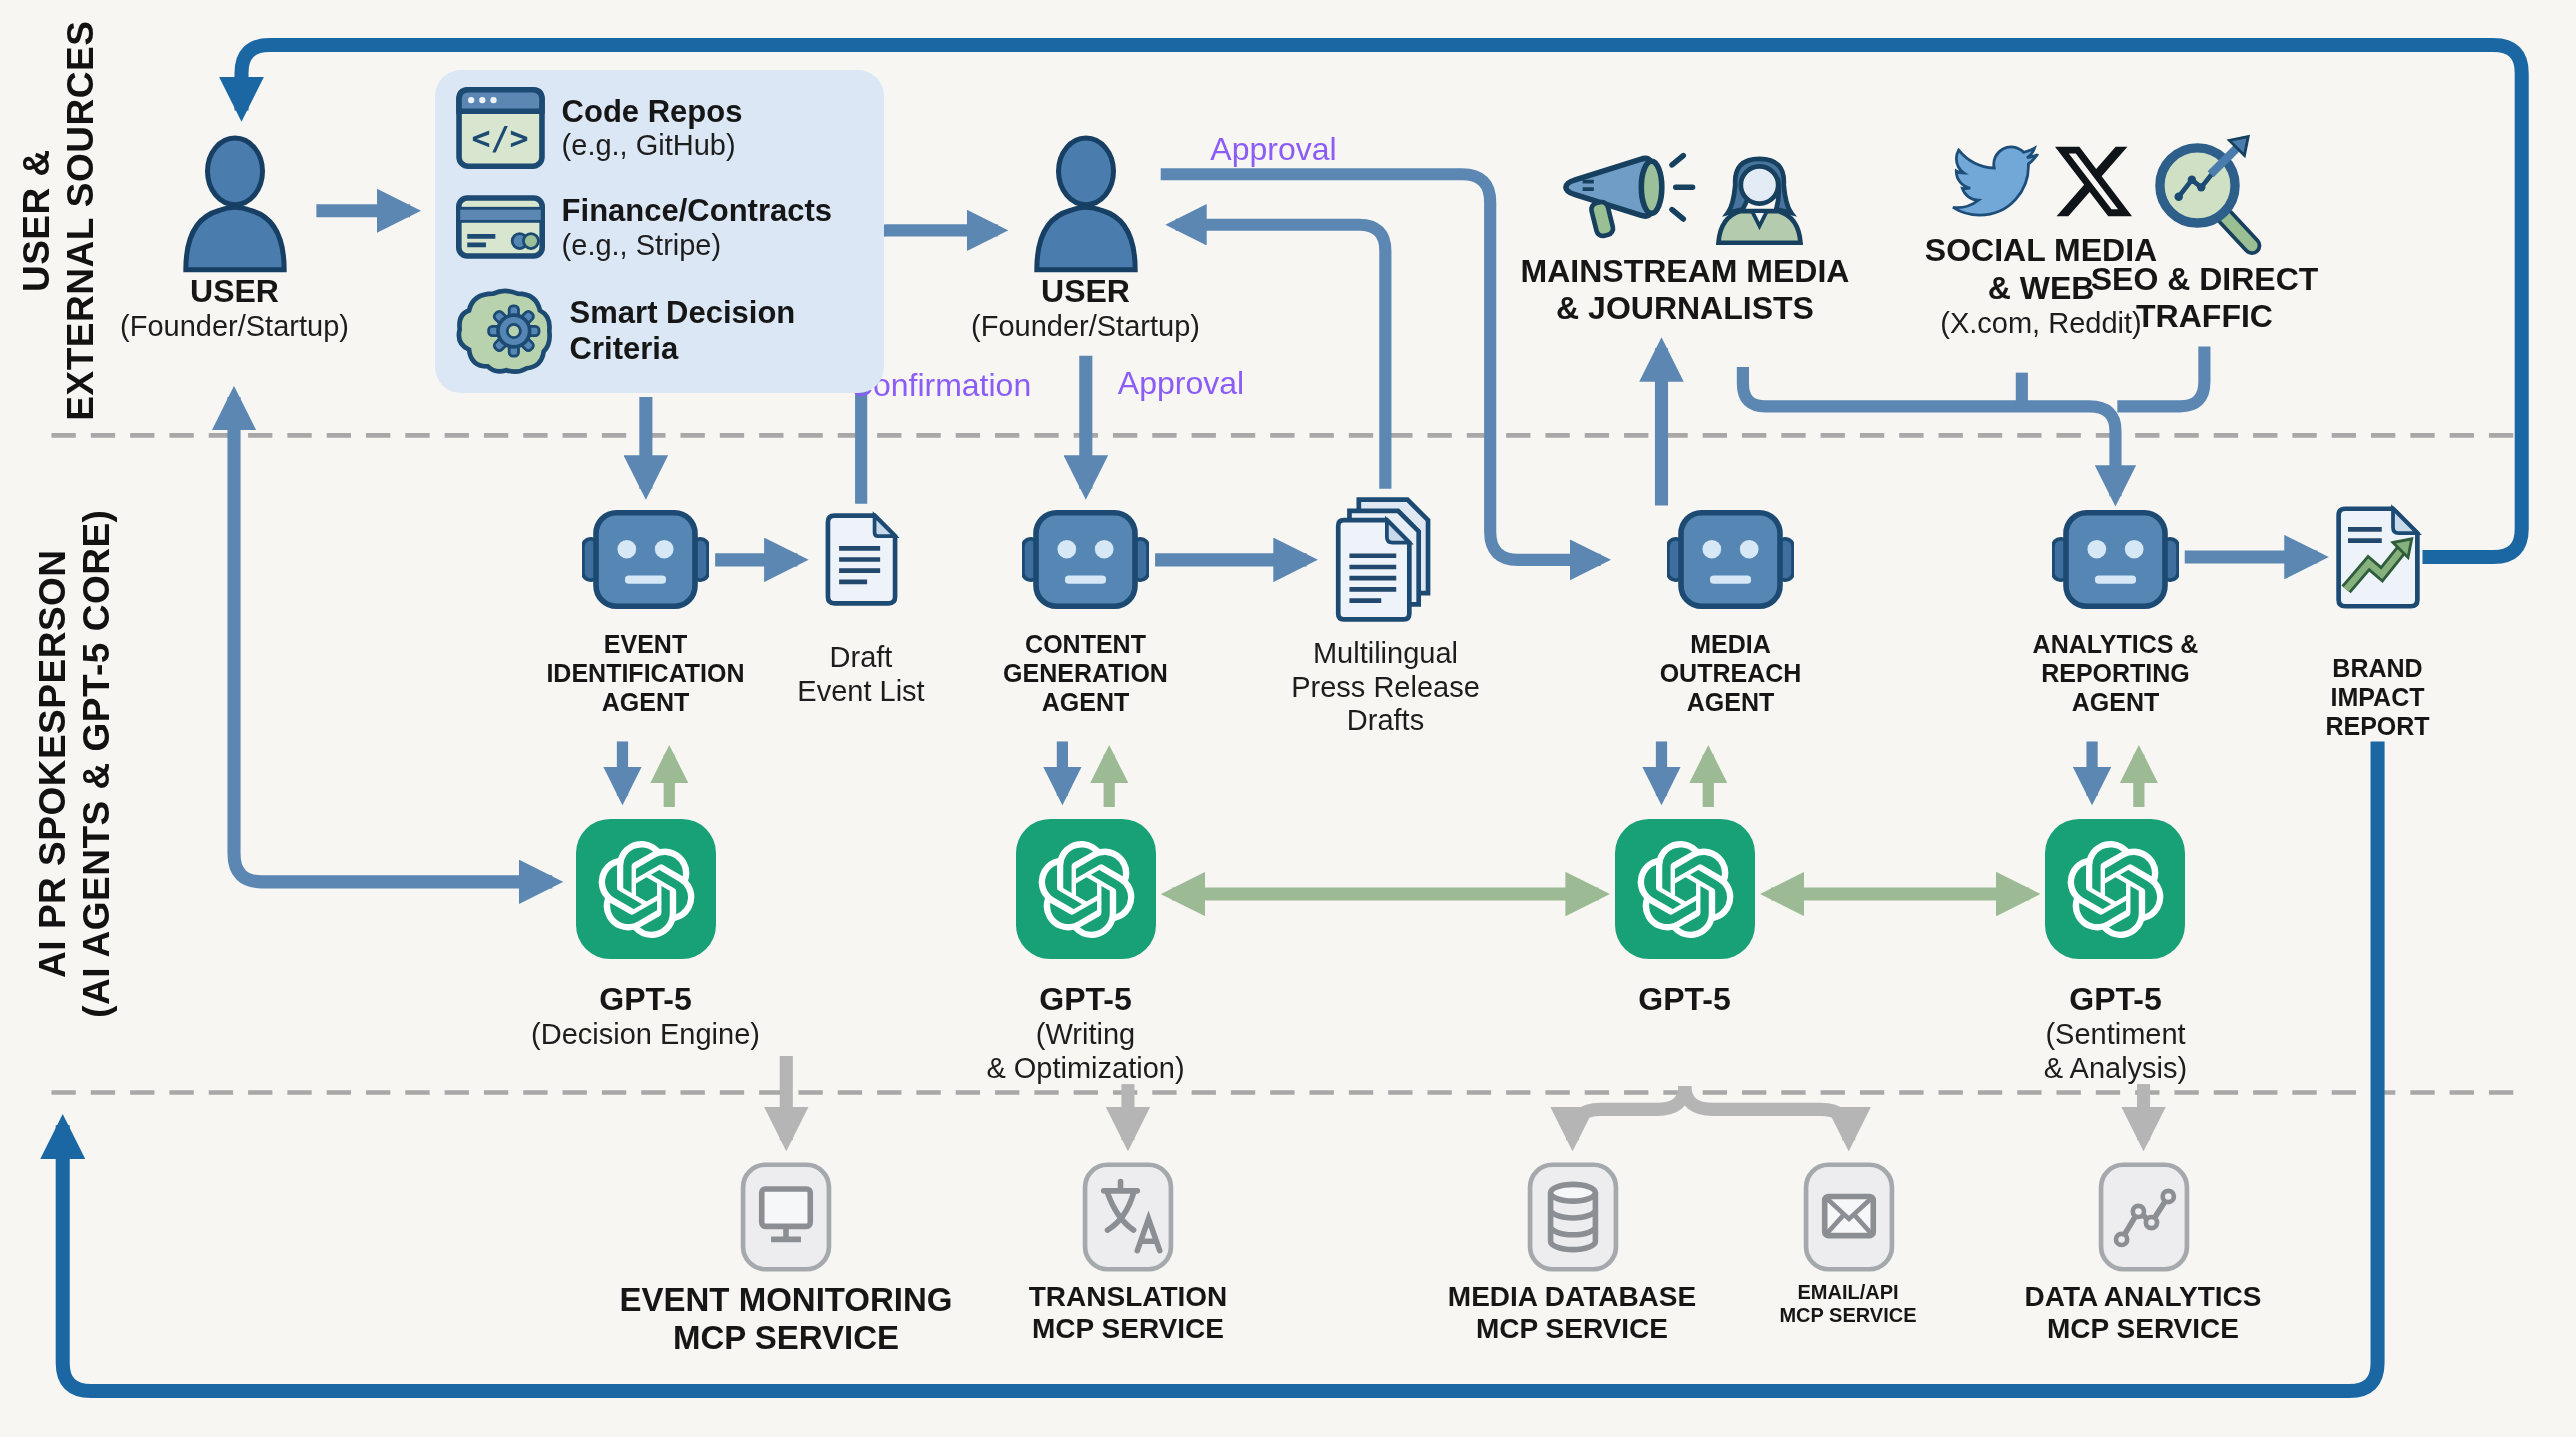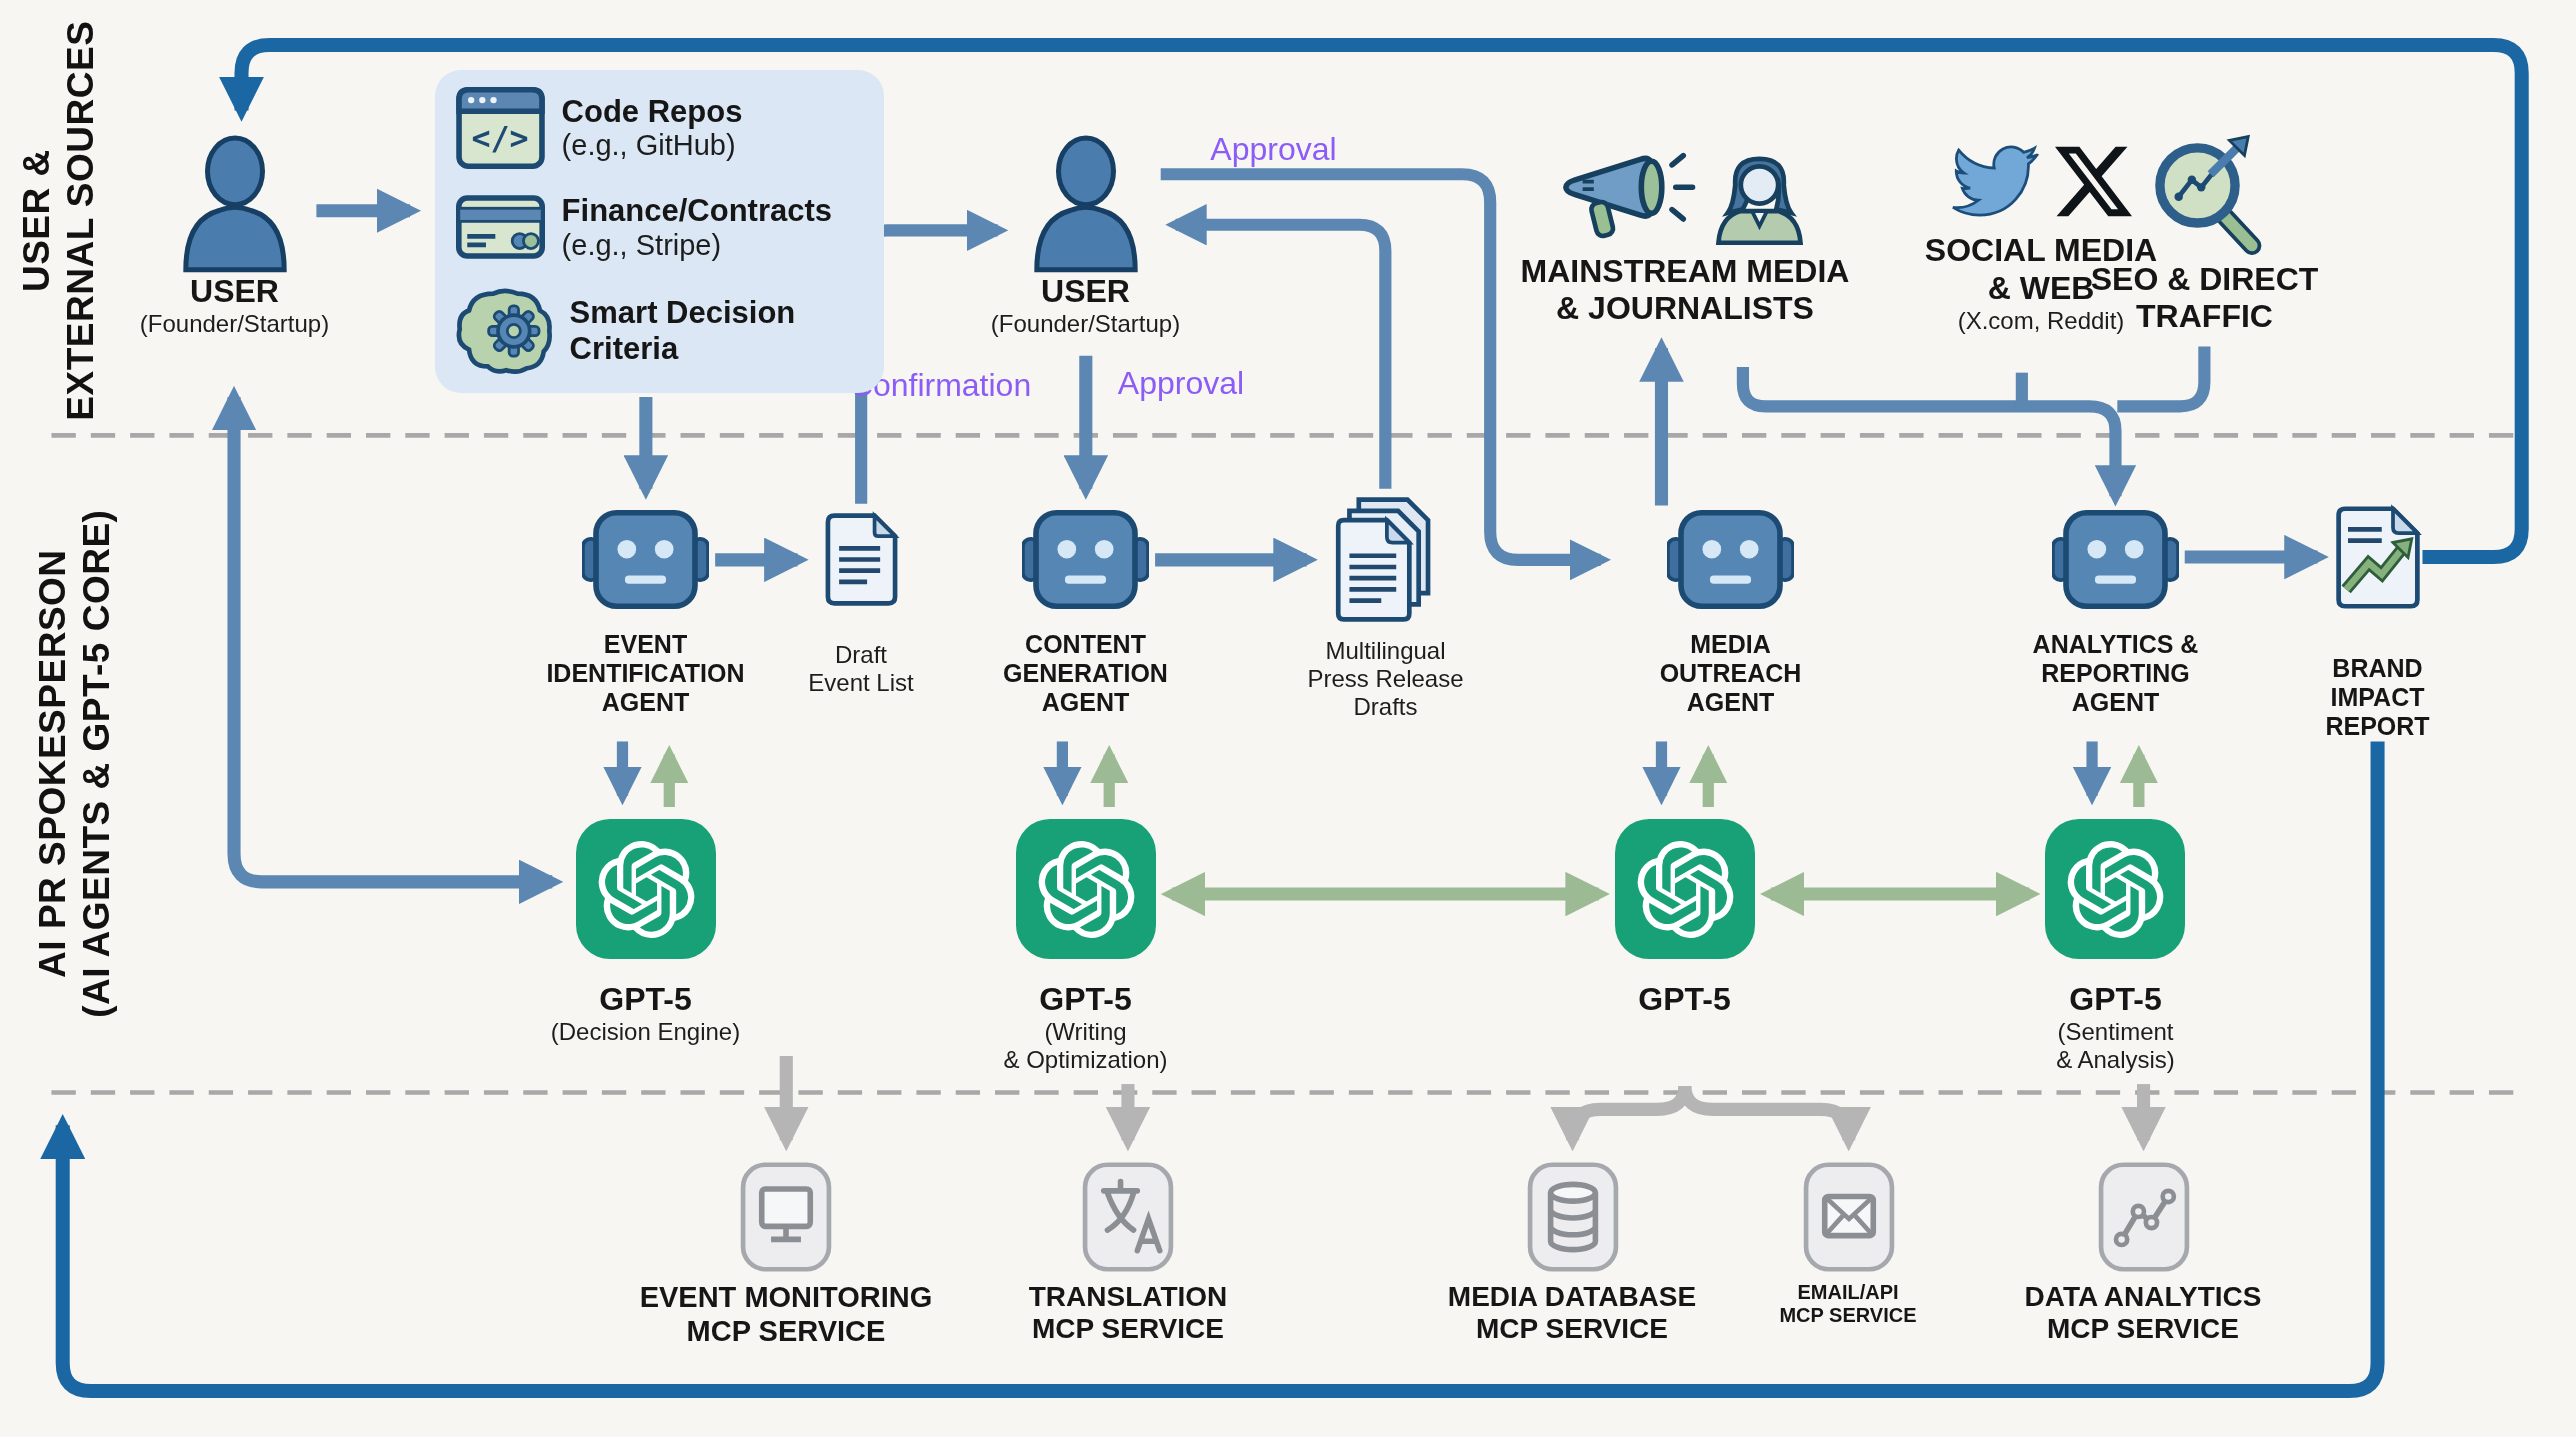--- a/index.html
+++ b/index.html
@@ -2,21 +2,21 @@
 <html style="font-size:15px"><head>
 <meta charset="utf-8">
 <style>
   html,body{margin:0;padding:0;background:#f7f6f3;font-family:"Liberation Sans",sans-serif;}
   #canvas{position:relative;width:2576px;height:1438px;background:#f7f6f3;overflow:hidden;}
   svg.overlay{position:absolute;left:0;top:0;width:2576px;height:1438px;}
   .node{position:absolute;text-align:center;}
   .cap{font-weight:bold;font-size:25px;line-height:1.16;white-space:pre-line;color:#161616;}
   .cap.big{font-size:32px;}
   .sub{font-weight:400;font-size:28px;line-height:1.16;white-space:pre-line;color:#1d1d1d;}
-  .sub.big{font-size:24px;}
+  .sub.big{font-size:29px;}
   .vlabel{position:absolute;transform:rotate(-90deg);font-weight:bold;font-size:37px;line-height:1.18;white-space:pre-line;color:#121212;text-align:center;letter-spacing:0.5px;}
   .hlabel{position:absolute;font-weight:bold;font-size:37px;line-height:1.2;white-space:pre-line;color:#121212;text-align:center;}
   .edgelabel{position:absolute;font-size:32px;color:#8b5cf6;text-align:center;}
   .srcbox{position:absolute;left:435px;top:70px;width:449px;height:323px;background:#dbe7f4;border-radius:26px;display:flex;flex-direction:column;justify-content:space-around;padding:5.6px 0;box-sizing:border-box;}
   .srcrow{display:flex;align-items:center;gap:17px;padding-left:20.6px;}
   .srctxt{text-align:left;}
   .srctxt .cap{font-size:31px;}
   .srctxt .sub{font-size:29px;}
   .gpticon{position:absolute;width:140px;height:140px;border-radius:34px;background:#18a077;display:flex;align-items:center;justify-content:center;}
 </style>
@@ -348,21 +348,21 @@
   </div>
 
   <div class="node" style="left:739px;top:1161px;width:94px;">
     <svg width="94" height="112" viewBox="0 0 100 120">
       <rect x="4" y="4" width="92" height="112" rx="24" fill="#ededef" stroke="#a5a8ac" stroke-width="5"></rect>
       <rect x="24" y="30" width="52" height="40" rx="4" fill="#f6f7f8" stroke="#8b8f94" stroke-width="6"></rect>
       <path d="M50 70 V82 M34 84 H66" stroke="#8b8f94" stroke-width="6"></path>
     </svg>
   </div>
   <div class="node" style="left:599px;top:1281px;width:374px;">
-    <div class="cap" style="font-size:29px;text-align:center;">EVENT MONITORING
+    <div class="cap" style="font-size:33px;text-align:center;">EVENT MONITORING
 MCP SERVICE</div>
   </div>
 
   <div class="node" style="left:1081px;top:1161px;width:94px;">
     <svg width="94" height="112" viewBox="0 0 100 120">
       <rect x="4" y="4" width="92" height="112" rx="24" fill="#ededef" stroke="#a5a8ac" stroke-width="5"></rect>
       <path d="M42 22 V30 M24 32 H60 M56 34 Q48 62 28 74 M28 34 Q38 62 56 74" stroke="#8b8f94" stroke-width="6" fill="none" stroke-linecap="round"></path>
       <path d="M60 96 L72 62 L84 96 M64 86 H80" stroke="#8b8f94" stroke-width="6" fill="none" stroke-linecap="round"></path>
     </svg>
   </div>

